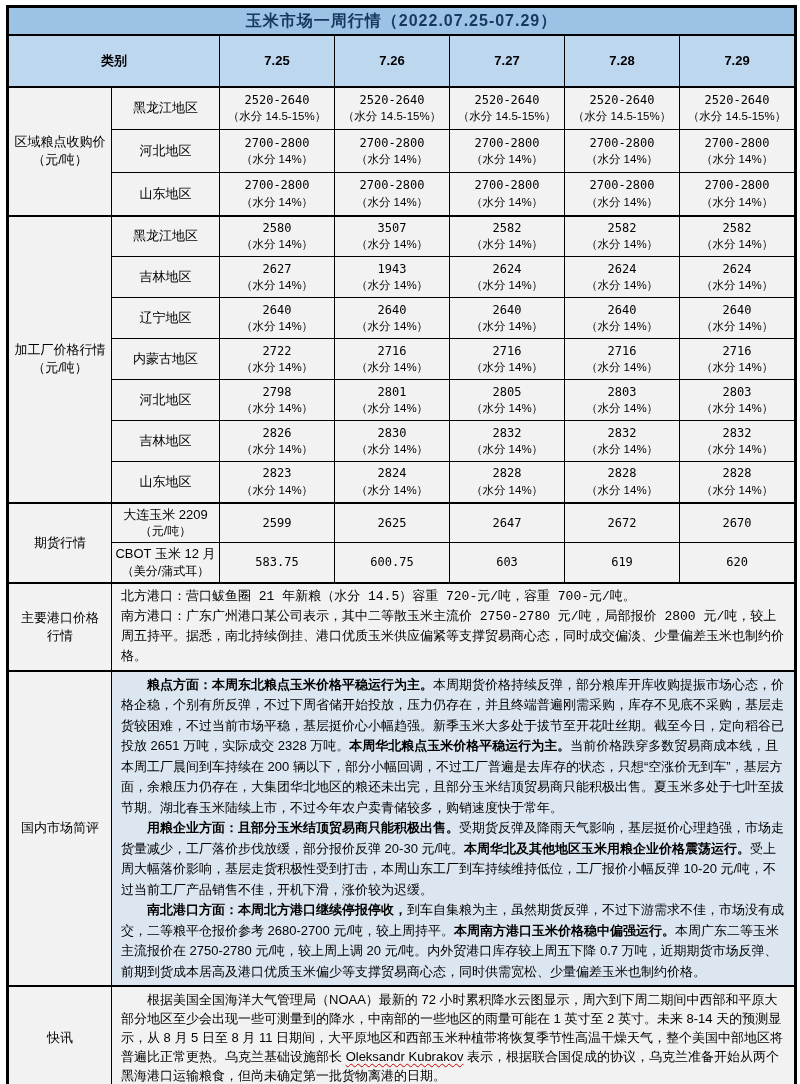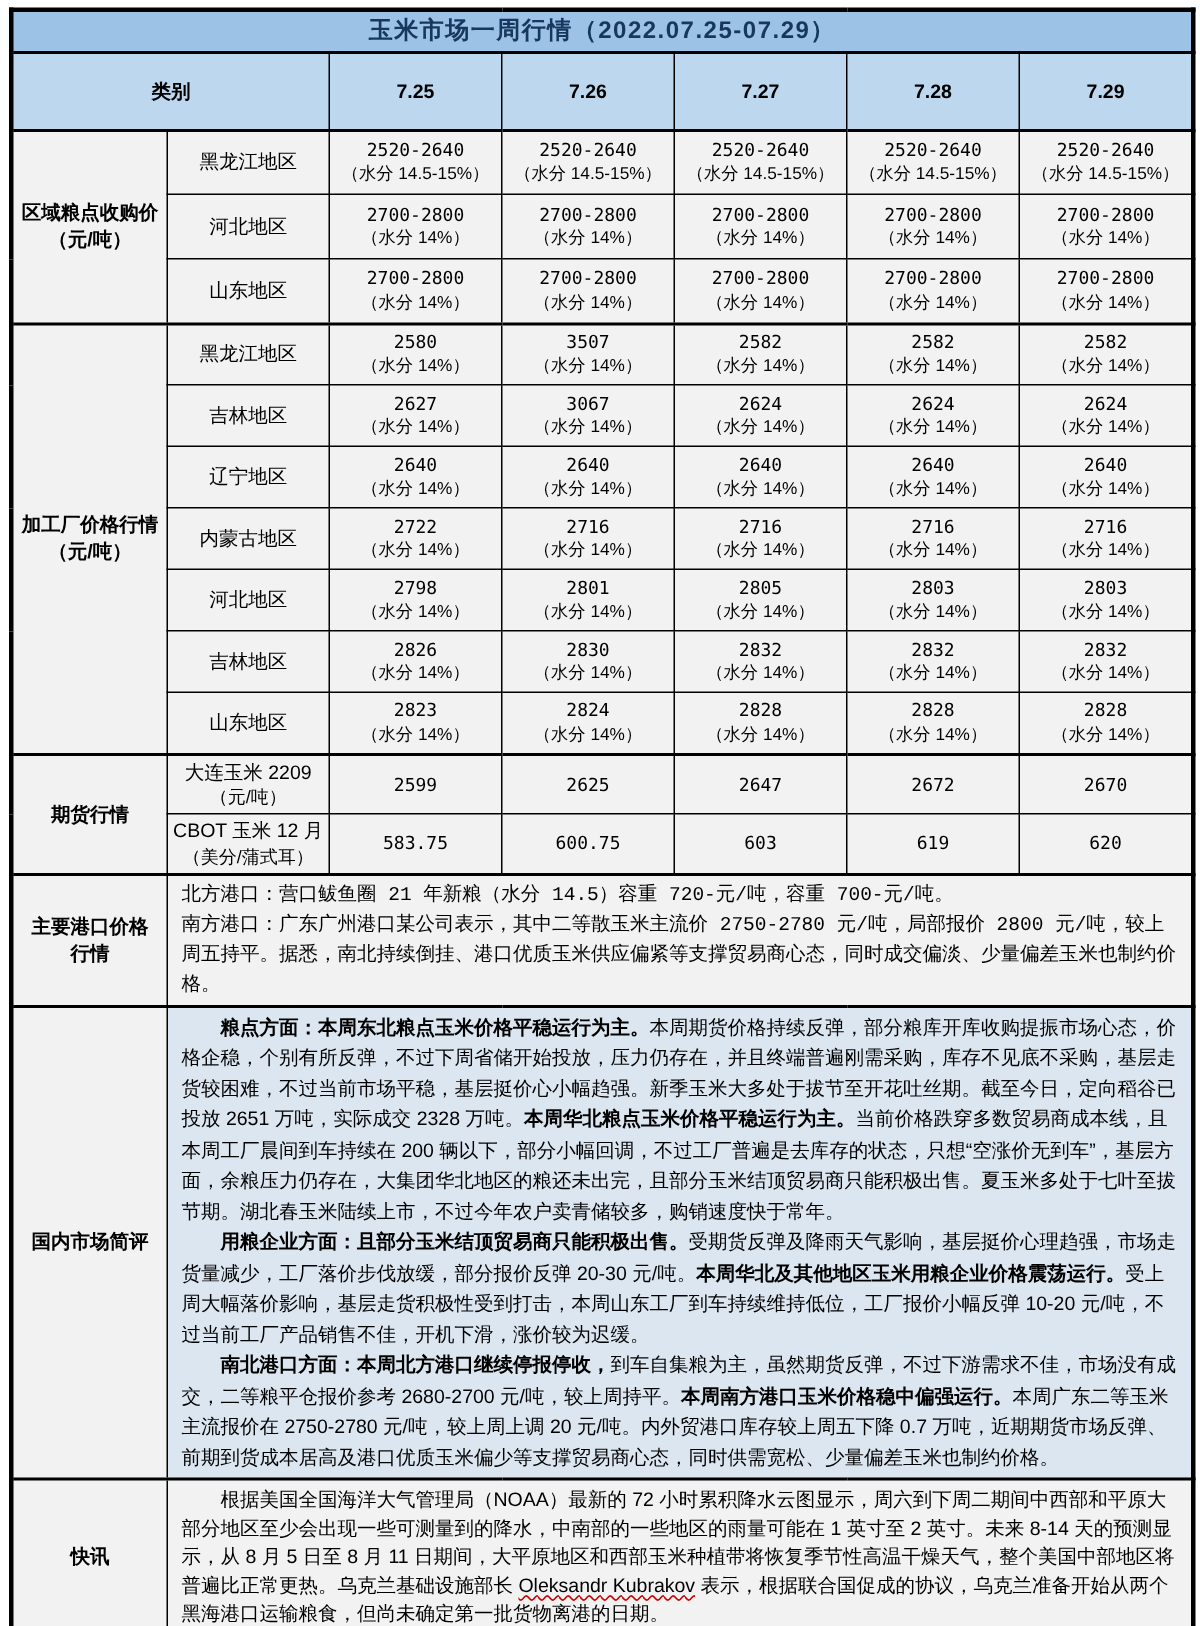--- a/index.html
+++ b/index.html
@@ -10,21 +10,21 @@
   *{box-sizing:border-box;}
   body{margin:0;font-family:"Liberation Sans","DejaVu Sans",sans-serif;color:#000;}
   .page{width:800px;height:1084px;background:#fff;padding:5px 6px;overflow:hidden;}
   table{border-collapse:collapse;table-layout:fixed;width:788px;border:3px solid var(--border-c);}
   td{border:1px solid var(--border-c);background:var(--cell-bg);text-align:center;
      vertical-align:middle;padding:1px 2px;font-size:12px;line-height:1.35;}
   tr.sec-start td{border-top:2px solid var(--border-c);}
   td.title{background:var(--title-bg);color:var(--title-fg);font-weight:bold;
      font-size:16px;height:28px;letter-spacing:1px;border-bottom:2px solid var(--border-c);}
   td.cat,td.date{background:var(--header-bg);font-weight:bold;font-size:13px;height:52px;margin-top:32px;}
-  td.sec-label{font-weight:bold;font-size:13px;}
+  td.sec-label{font-weight:normal;font-size:13px;}
   td.region{font-size:13px;}
   td.region .rl2{font-size:12px;}
   .price{font-family:"DejaVu Sans Mono","Liberation Mono",monospace;font-size:12px;}
   .note{font-size:11.5px;margin-top:1px;}
   tr.sec-0 td{height:43px;} tr.sec-1 td{height:41px;} tr.sec-2 td{height:40px;}
   td.text-content{text-align:left;padding:3px 8px 3px 9px;vertical-align:middle;}
   .para{font-size:13px;line-height:20.5px;}
   .para.indent{text-indent:2em;}
   .seg-b{font-weight:bold;}
   .seg-u{text-decoration:underline wavy var(--spell-c) 1px;text-underline-offset:2px;}
@@ -163,21 +163,21 @@
             <div class="note">（水分 14%）</div>
           </td>
         </tr>
         <tr class="sec-1">
           <td class="region">吉林地区</td>
           <td class="val">
             <div class="price">2627</div>
             <div class="note">（水分 14%）</div>
           </td>
           <td class="val">
-            <div class="price">3067</div>
+            <div class="price">1943</div>
             <div class="note">（水分 14%）</div>
           </td>
           <td class="val">
             <div class="price">2624</div>
             <div class="note">（水分 14%）</div>
           </td>
           <td class="val">
             <div class="price">2624</div>
             <div class="note">（水分 14%）</div>
           </td>

